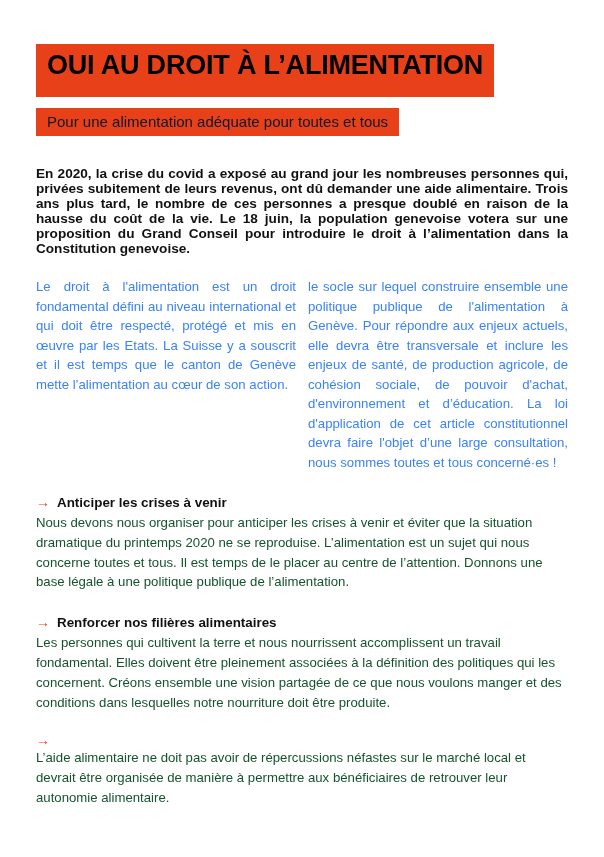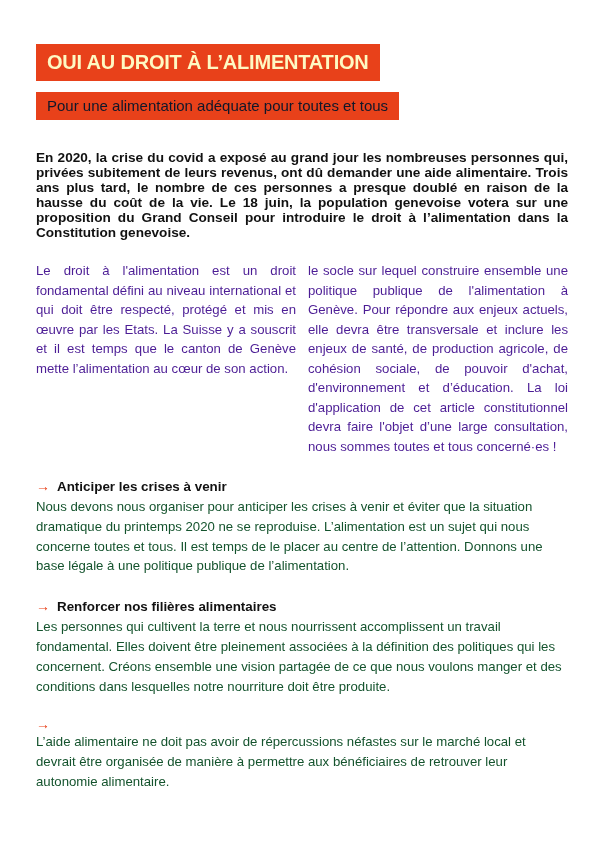--- a/index.html
+++ b/index.html
@@ -25,26 +25,26 @@
     padding: 0 36px;
   }
 
   
   .header-block {
     padding-top: 44px;
   }
   .title-bar {
     display: inline-block;
     background: #e8411a;
-    color: #fef9c3;
-    font-size: 20px;
+    color: #000000;
+    font-size: 27px;
     font-weight: bold;
     letter-spacing: -0.2px;
     line-height: 1;
-    padding: 8px 11px 9px 11px;
+    padding: 8px 11px 18px 11px;
     white-space: nowrap;
   }
   .subtitle-bar {
     display: inline-block;
     background: #e8411a;
     color: #0f172a;
     font-size: 15px;
     font-weight: normal;
     line-height: 1;
     padding: 6px 11px 7px 11px;
@@ -72,21 +72,21 @@
   .column {
     flex: 1 1 0;
     min-width: 0;
   }
   .column p {
     margin: 0;
     font-size: 13.2px;
     line-height: 19.5px;
     text-align: justify;
     text-justify: inter-word;
-    color: #4c1d95;
+    color: #3b82f6;
     hyphens: manual;
   }
   .column p + p {
     margin-top: 19.5px;
   }
 
   
   .section {
     margin-top: 21px;
   }

